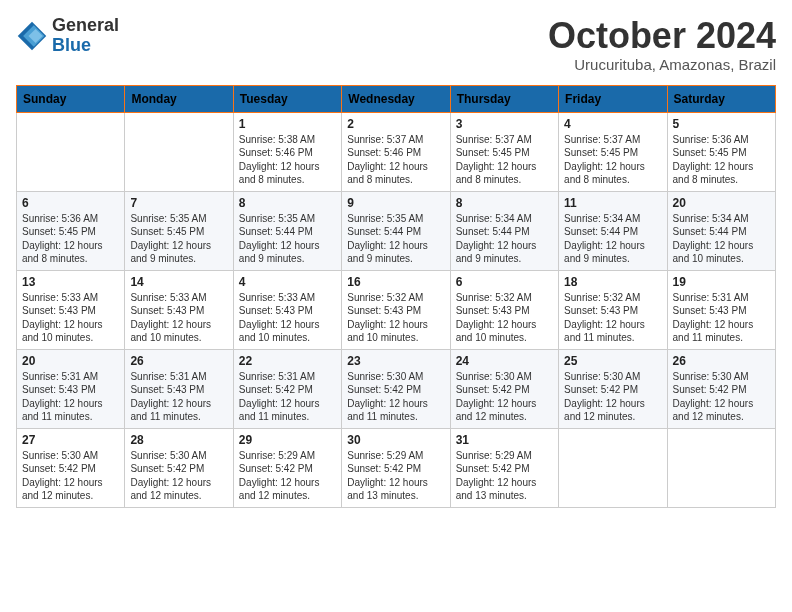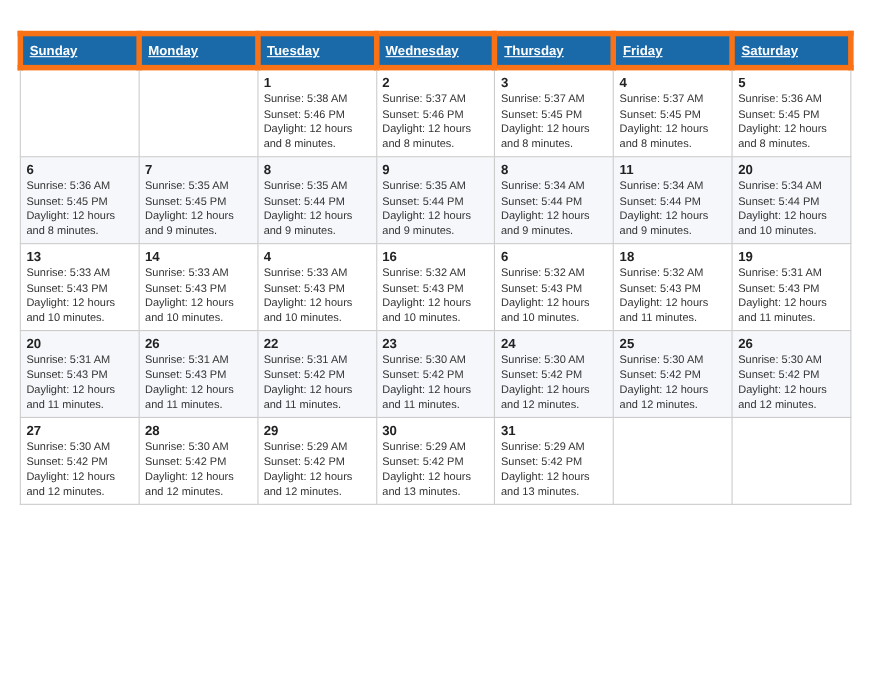--- a/index.html
+++ b/index.html
@@ -45,27 +45,26 @@
       font-size: 15px;
       color: #555;
     }
     .calendar {
       width: 100%;
       border-collapse: collapse;
       font-size: 11px;
     }
     .calendar th {
       background: #1a6aaa;
-      color: #ffffff;
+      color: #000000;
       text-align: left;
       padding: 6px 6px;
       font-size: 12px;
       font-weight: bold;
-      border: 5px solid #f97316;
-      text-decoration: underline;
+      border: 1px solid #f97316;
     }
     .calendar td {
       border: 1px solid #ccc;
       vertical-align: top;
       padding: 4px 5px;
       width: 108px;
       min-height: 70px;
       background: #fff;
     }
     .calendar tr:nth-child(even) td {
@@ -83,20 +82,35 @@
       line-height: 1.35;
     }
     .empty-cell {
       background: #fff !important;
     }
   </style>
 </head>
 <body>
 
 <div class="header">
+  <div class="logo">
+    <svg class="logo-icon" viewBox="0 0 36 36">
+      <polygon points="18,2 34,18 18,34 2,18" fill="#1a6aaa"></polygon>
+      <polygon points="20,6 32,18 20,30 8,18" fill="#4a9fd4"></polygon>
+      <polygon points="22,10 30,18 22,26 14,18" fill="#7dc0e8"></polygon>
+    </svg>
+    <div class="logo-text">
+      <span class="logo-general">General</span><br>
+      <span class="logo-blue">Blue</span>
+    </div>
+  </div>
+  <div class="title-block">
+    <div class="month-title">October 2024</div>
+    <div class="subtitle">Urucurituba, Amazonas, Brazil</div>
+  </div>
 </div>
 
 <table class="calendar">
   <thead>
     <tr>
       <th>Sunday</th>
       <th>Monday</th>
       <th>Tuesday</th>
       <th>Wednesday</th>
       <th>Thursday</th>

